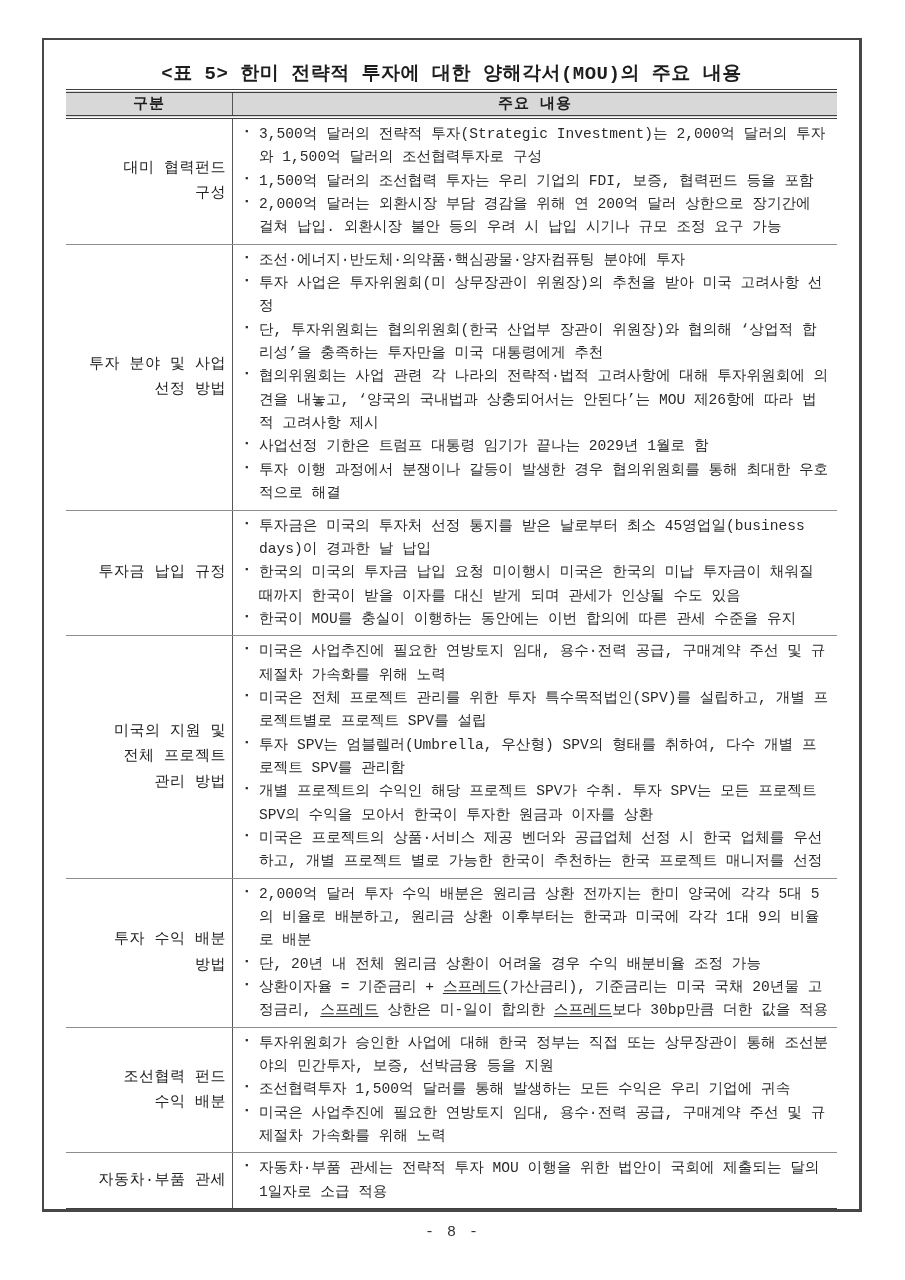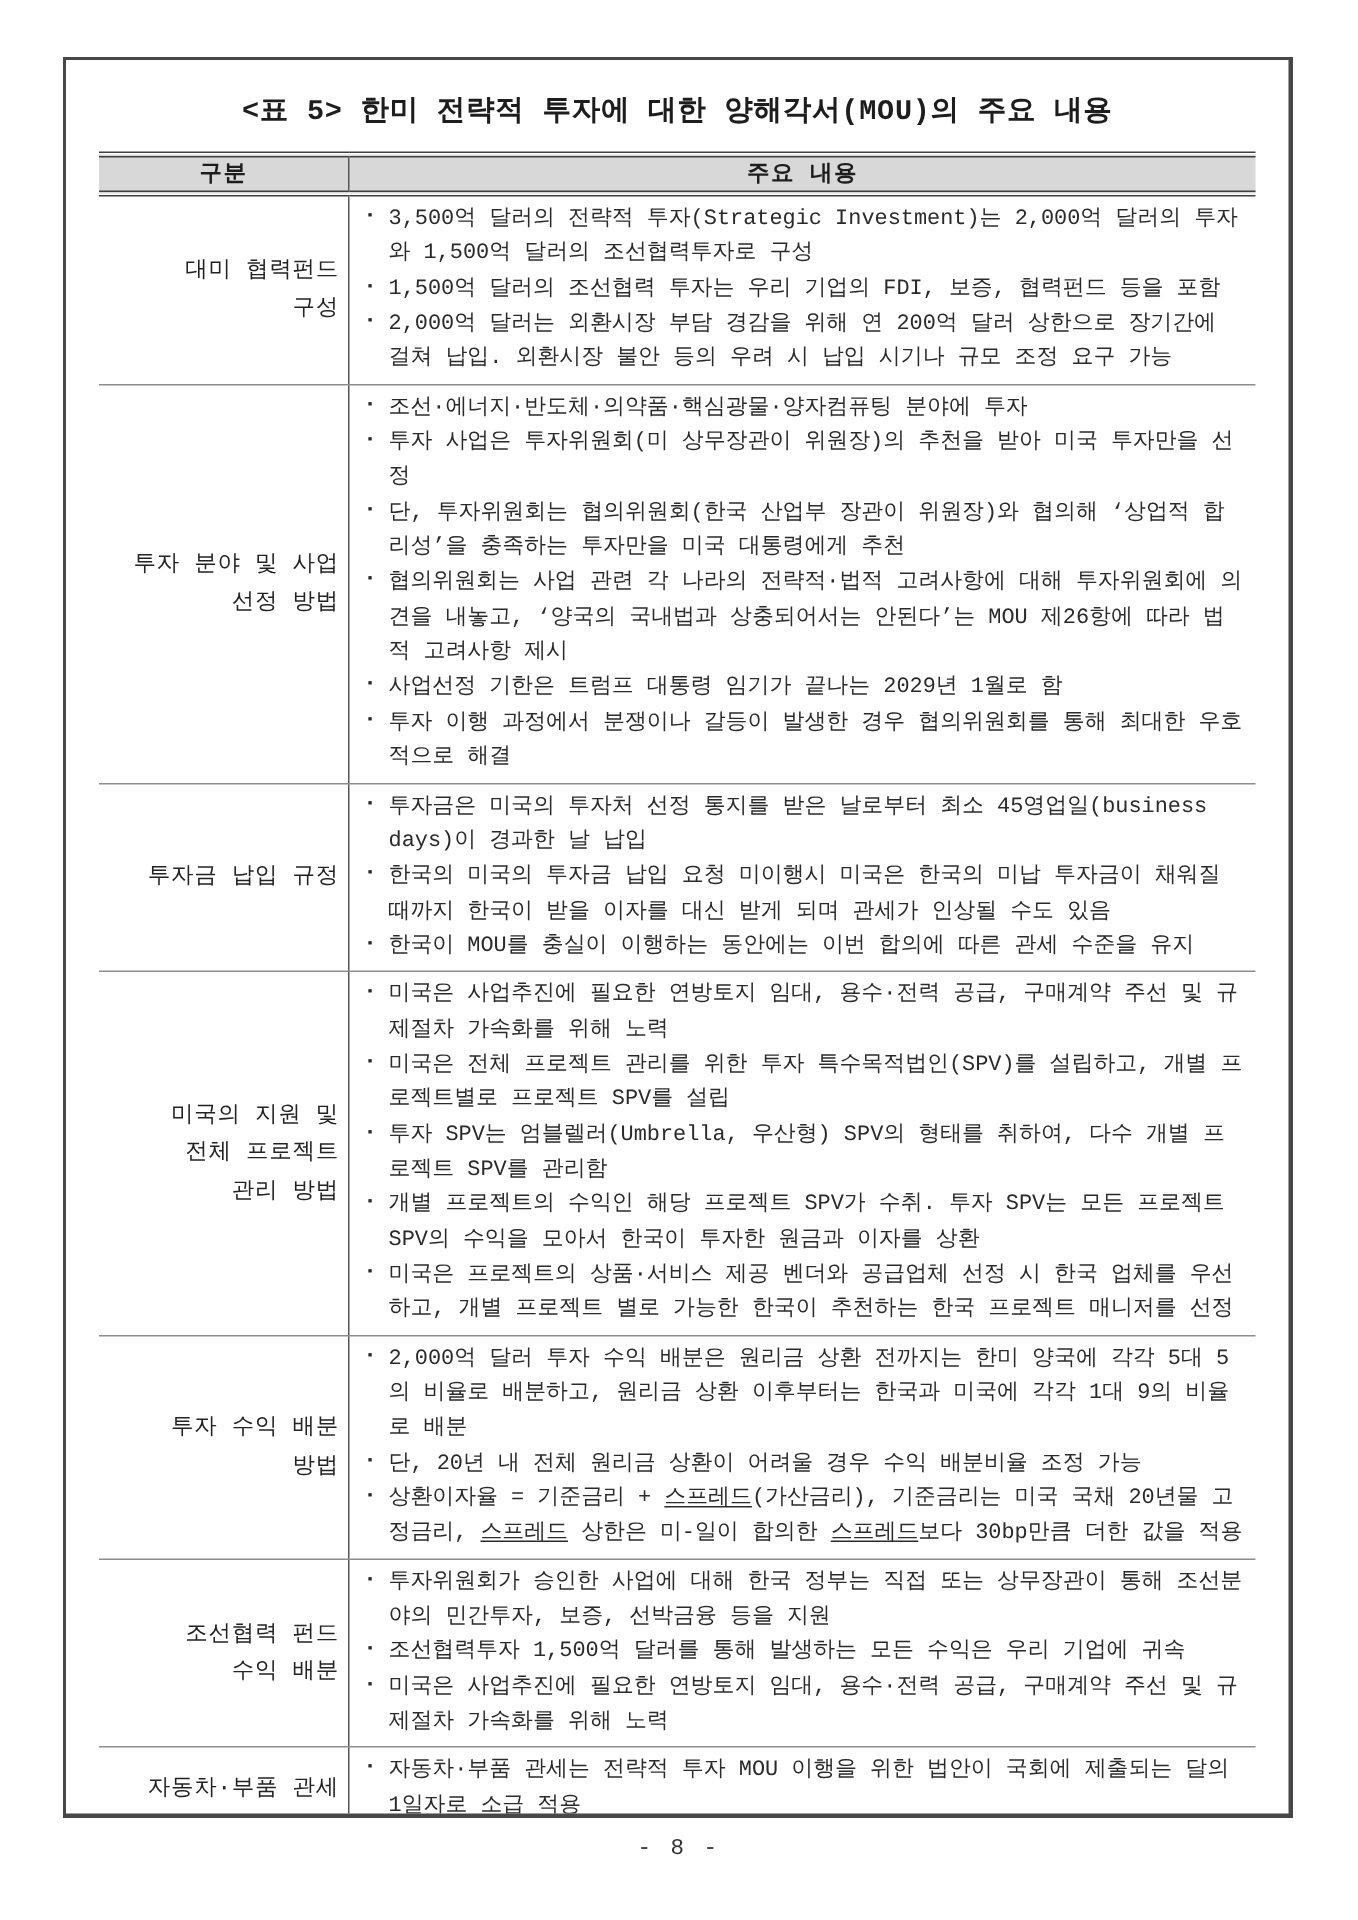--- a/index.html
+++ b/index.html
@@ -30,21 +30,21 @@
   }
   .doc-title {
     margin-top: 20px;
     text-align: center;
     font-size: 19px;
     font-weight: bold;
     letter-spacing: 0.5px;
     color: #1d1d1d;
   }
   table.mou {
-    margin-top: 15px;
+    margin-top: 3px;
     width: 100%;
     border-collapse: collapse;
     table-layout: fixed;
   }
   table.mou th {
     background: #d8d8d8;
     border-top: 4px double #3f3f3f;
     border-bottom: 4px double #3f3f3f;
     font-size: 15px;
     font-weight: bold;
@@ -163,21 +163,21 @@
           <tr>
             <td class="cat-cell">투자 분야 및 사업
 선정 방법</td>
             <td class="content-cell">
               <div class="bullet-item">
                 <span class="bullet-mark">▪</span>
                 <span class="bullet-text">조선·에너지·반도체·의약품·핵심광물·양자컴퓨팅 분야에 투자</span>
               </div>
               <div class="bullet-item">
                 <span class="bullet-mark">▪</span>
-                <span class="bullet-text">투자 사업은 투자위원회(미 상무장관이 위원장)의 추천을 받아 미국 투자만을 선정</span>
+                <span class="bullet-text">투자 사업은 투자위원회(미 상무장관이 위원장)의 추천을 받아 미국 고려사항 선정</span>
               </div>
               <div class="bullet-item">
                 <span class="bullet-mark">▪</span>
                 <span class="bullet-text">단, 투자위원회는 협의위원회(한국 산업부 장관이 위원장)와 협의해 ‘상업적 합리성’을 충족하는 투자만을 미국 대통령에게 추천</span>
               </div>
               <div class="bullet-item">
                 <span class="bullet-mark">▪</span>
                 <span class="bullet-text">협의위원회는 사업 관련 각 나라의 전략적·법적 고려사항에 대해 투자위원회에 의견을 내놓고, ‘양국의 국내법과 상충되어서는 안된다’는 MOU 제26항에 따라 법적 고려사항 제시</span>
               </div>
               <div class="bullet-item">

